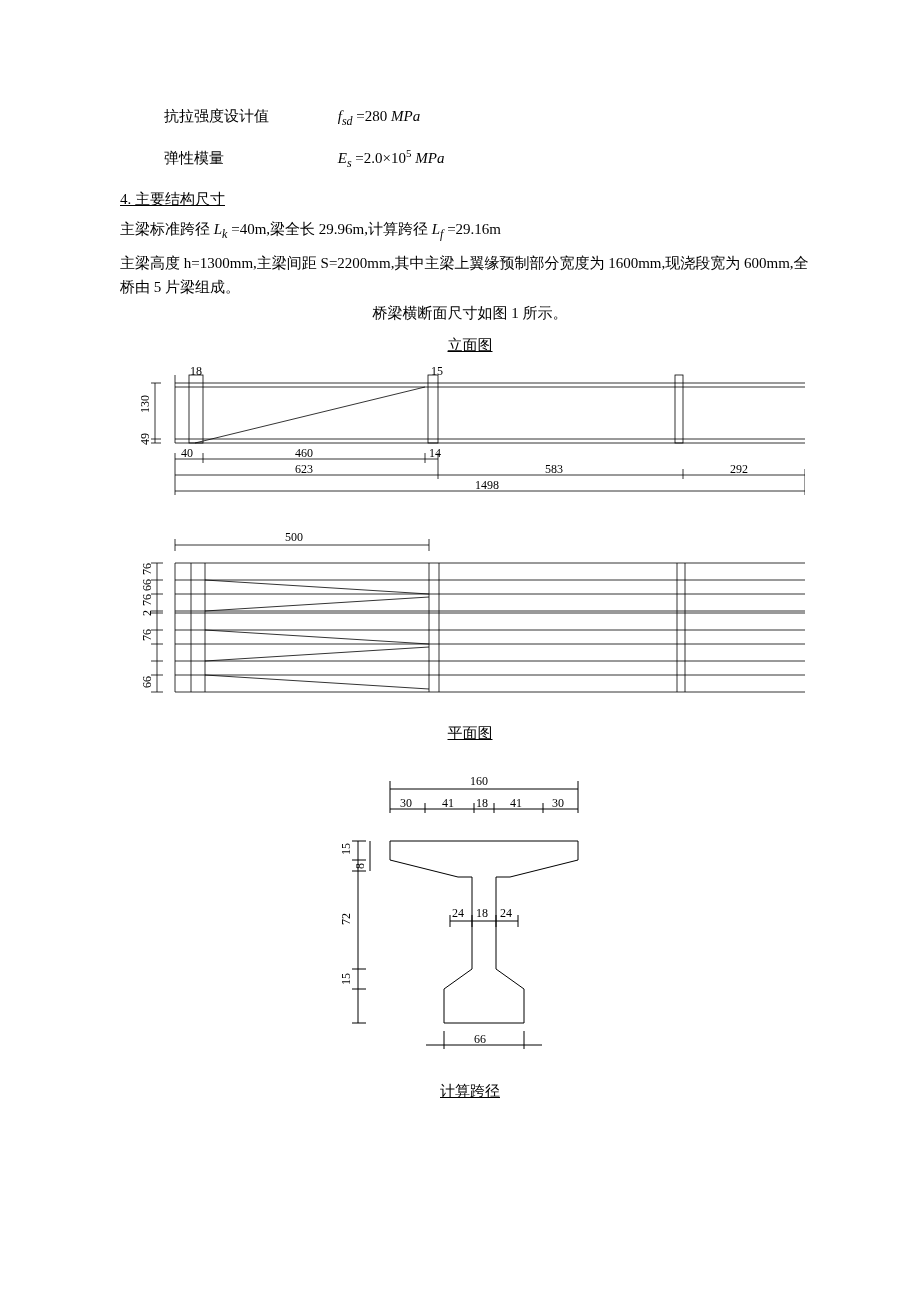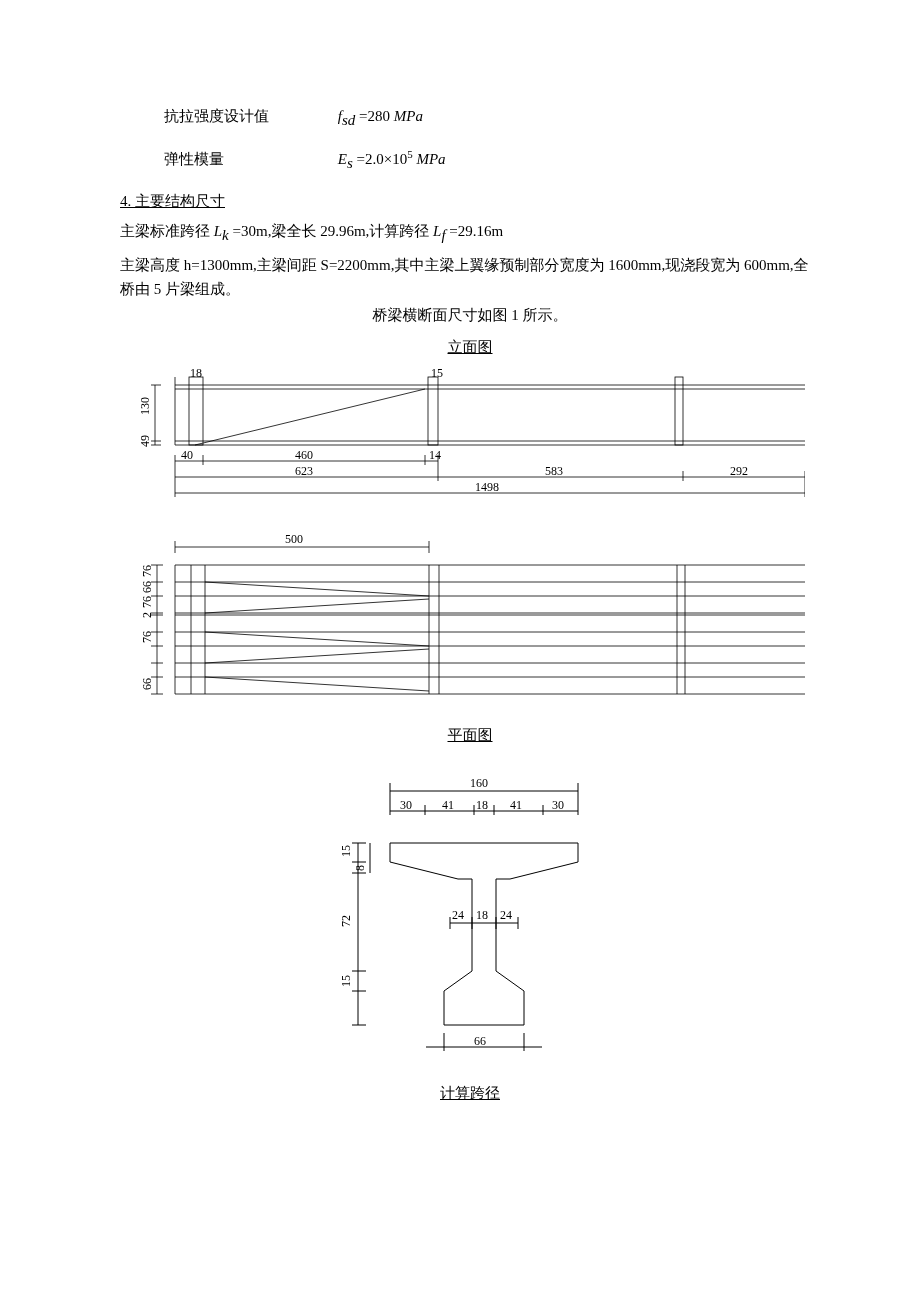--- a/index.html
+++ b/index.html
@@ -21,21 +21,21 @@
   }
   .label {
     display: inline-block;
     width: 170px;
   }
   .formula {
     font-family: "Times New Roman", serif;
     font-style: italic;
   }
   .sub {
-    font-size: 15px;
+    font-size: 12px;
     vertical-align: sub;
     font-style: italic;
   }
   .sup {
     font-size: 11px;
     vertical-align: super;
   }
   .upright {
     font-style: normal;
   }
@@ -72,21 +72,21 @@
   <span class="formula">
     <span>E</span><span class="sub">s</span><span class="upright"> =2.0×10</span><span class="sup upright">5</span><span> MPa</span>
   </span>
 </div>
 
 <div class="para" style="margin-top:14px;text-decoration:underline;">4.  主要结构尺寸</div>
 
 <div class="para">
   <span>主梁标准跨径</span>
   <span class="formula"><span>L</span><span class="sub">k</span></span>
-  <span> =30m,梁全长 29.96m,计算跨径</span>
+  <span> =40m,梁全长 29.96m,计算跨径</span>
   <span class="formula"><span>L</span><span class="sub">f</span></span>
   <span> =29.16m</span>
 </div>
 
 <div class="para">主梁高度 h=1300mm,主梁间距 S=2200mm,其中主梁上翼缘预制部分宽度为 1600mm,现浇段宽为 600mm,全桥由 5 片梁组成。</div>
 <div class="para" style="margin-top:-4px;text-align:center;">桥梁横断面尺寸如图 1 所示。</div>
 
 <div class="fig-title">立面图</div>
 
 <svg width="670" height="150" viewBox="0 0 670 150">

